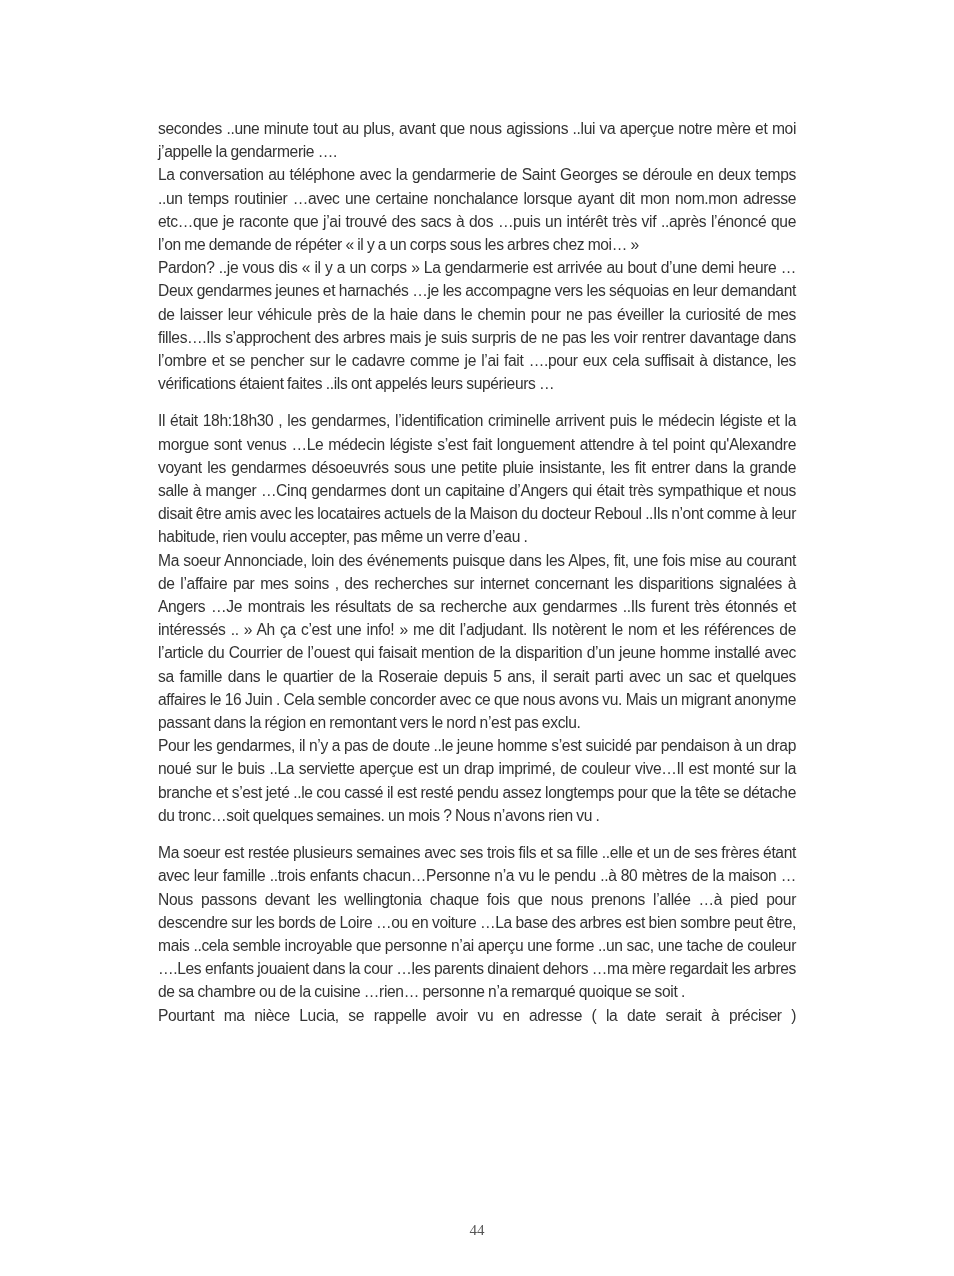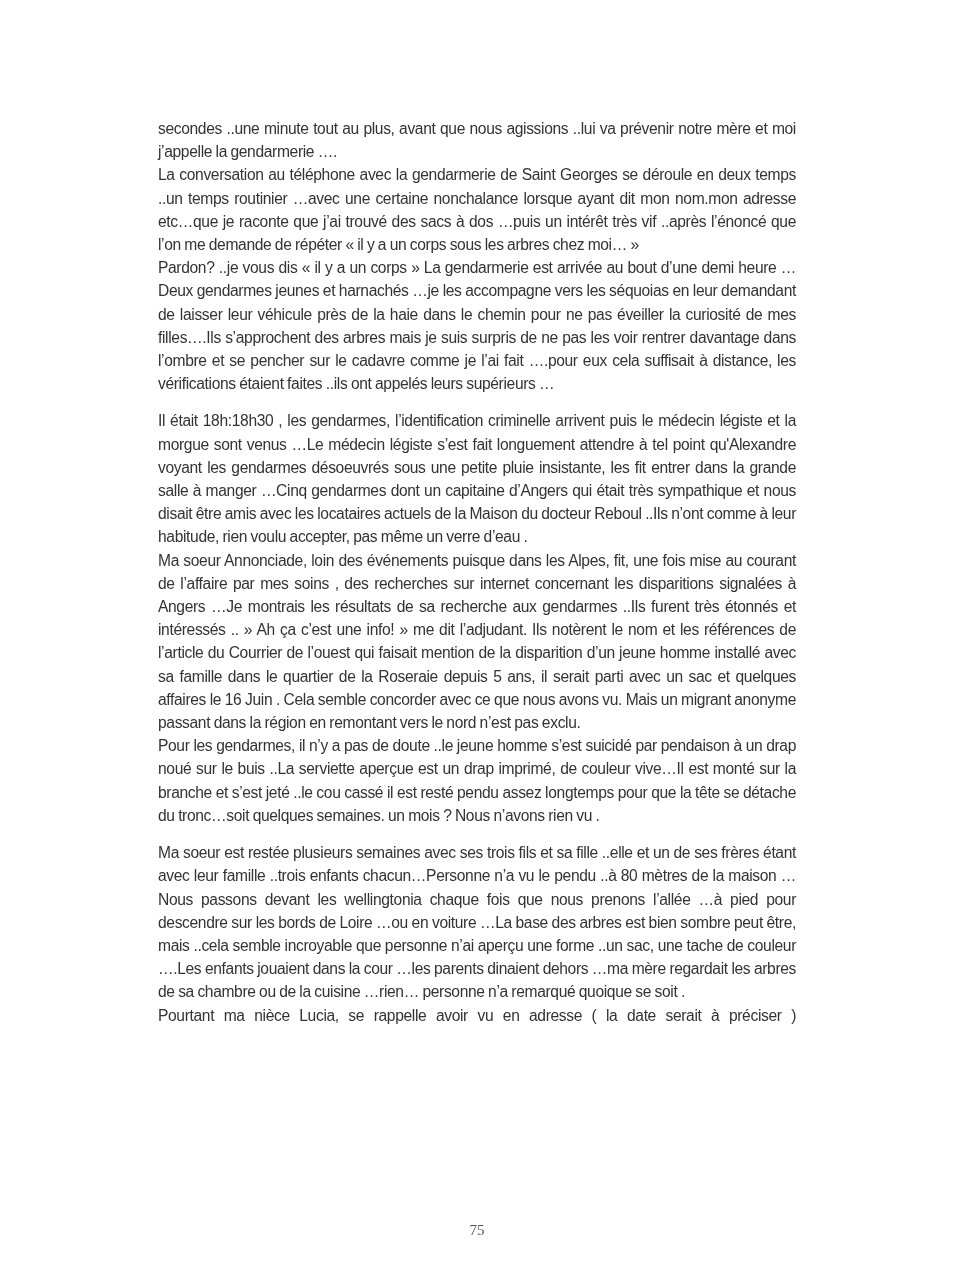--- a/index.html
+++ b/index.html
@@ -44,25 +44,25 @@
       text-align: center;
       font-family: "Liberation Serif", serif;
       font-size: 15px;
       color: #555555;
     }
   </style>
 </head>
 <body>
 
 <div class="page">
-  <p class="para">secondes ..une minute tout au plus, avant que nous agissions ..lui va prévenir notre mère et moi j’appelle la gendarmerie ….</p>
+  <p class="para">secondes ..une minute tout au plus, avant que nous agissions ..lui va aperçue notre mère et moi j’appelle la gendarmerie ….</p>
   <p class="para">La conversation au téléphone avec la gendarmerie de Saint Georges se déroule en deux temps ..un temps routinier …avec une certaine nonchalance  lorsque ayant dit mon nom.mon adresse etc…que je raconte que j’ai trouvé des sacs à dos  …puis un intérêt très vif ..après l’énoncé que l’on me demande de répéter «  il y a un corps sous les arbres chez moi… »</p>
   <p class="para">Pardon? ..je vous dis « il y a un corps » La gendarmerie est arrivée au bout d’une demi heure … Deux gendarmes jeunes et harnachés …je les accompagne vers les séquoias en leur demandant de laisser leur véhicule près de la haie dans le chemin pour ne pas éveiller la curiosité de mes filles….Ils s’approchent des arbres mais je suis surpris de ne pas les voir rentrer davantage dans l’ombre et se pencher sur le cadavre comme je l’ai fait ….pour eux cela suffisait à distance, les vérifications étaient faites ..ils ont appelés leurs supérieurs …</p>
   <div class="gap"></div>
   <p class="para">Il était 18h:18h30 , les gendarmes, l’identification criminelle arrivent puis le médecin légiste et la morgue sont venus …Le médecin légiste s’est fait longuement attendre à tel point qu'Alexandre voyant les gendarmes désoeuvrés sous une petite pluie  insistante, les fit entrer dans la grande salle à manger …Cinq gendarmes dont un capitaine d’Angers qui était très sympathique et nous disait être amis avec les locataires actuels de la Maison du docteur Reboul ..Ils n’ont comme à leur habitude, rien voulu accepter, pas même un verre d’eau .</p>
   <p class="para">Ma soeur Annonciade, loin des événements puisque dans les Alpes, fit, une fois mise au courant de l’affaire par mes soins , des recherches sur internet concernant les disparitions signalées à Angers …Je montrais les résultats de sa recherche aux gendarmes ..Ils furent très étonnés et intéressés .. » Ah ça c’est une info! » me dit  l’adjudant. Ils notèrent le nom et les références de l’article du Courrier de l’ouest qui faisait mention de la disparition d’un jeune homme installé avec sa famille dans le quartier de la Roseraie depuis 5 ans, il serait parti avec un sac et quelques affaires le 16 Juin . Cela semble concorder avec ce que nous avons vu. Mais un migrant anonyme passant dans la région en remontant vers le nord n’est pas exclu.</p>
   <p class="para">Pour les gendarmes, il n’y a pas de doute ..le jeune homme s’est suicidé par pendaison à un drap noué sur le buis ..La serviette aperçue est un drap imprimé, de couleur vive…Il est monté sur la branche et s’est jeté ..le cou cassé il est resté pendu assez longtemps pour que la tête se détache du tronc…soit quelques semaines.  un mois ? Nous n’avons rien vu .</p>
   <div class="gap"></div>
   <p class="para">Ma soeur est restée plusieurs semaines avec ses trois fils et sa fille ..elle et un de ses frères étant avec leur famille ..trois enfants chacun…Personne n’a vu le pendu ..à 80 mètres de la maison …Nous passons devant les wellingtonia chaque fois que nous prenons l’allée …à pied pour descendre sur les bords de Loire …ou en voiture …La base des arbres est bien sombre peut être, mais ..cela semble incroyable que personne n’ai aperçu une forme ..un sac, une tache de couleur ….Les enfants jouaient dans la cour …les parents dinaient dehors …ma mère regardait les arbres de sa chambre ou de la cuisine …rien… personne n’a remarqué quoique se soit  .</p>
   <p class="para last-full">Pourtant ma nièce Lucia, se rappelle avoir vu en adresse ( la date serait à préciser )</p>
 </div>
 
-<div class="page-number">75</div>
+<div class="page-number">44</div>
 
 </body></html>

